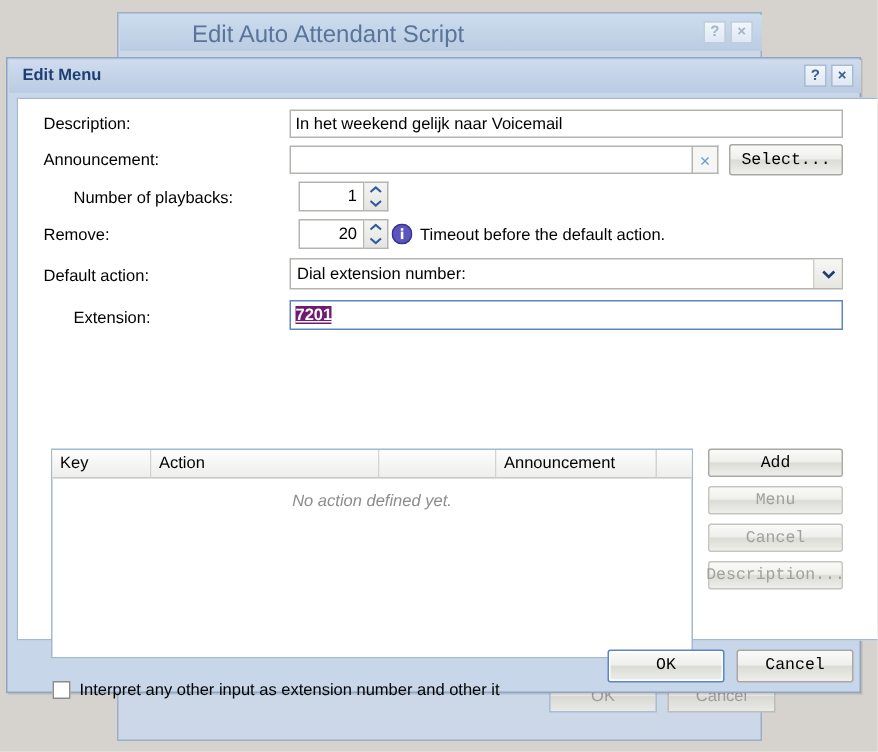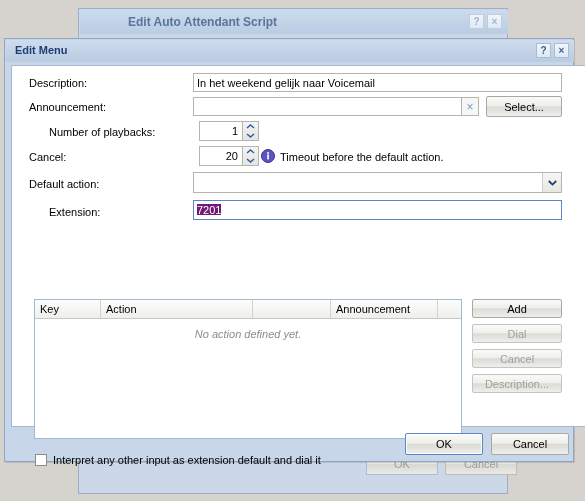--- a/index.html
+++ b/index.html
@@ -26,21 +26,21 @@
     box-sizing: border-box;
   }
   .bg-titlebar {
     position: absolute; left: 1px; top: 1px;
     width: 428px; height: 24px;
     background: linear-gradient(to bottom,#ccdcee 0%,#c3d4e8 50%,#bacce3 100%);
     box-sizing: border-box;
   }
   .bg-title-text {
     position: absolute; left: 11px; top: 5px;
-    font-size: 12px; font-weight: bold; color: #5a7599;
+    font-size: 16px; font-weight: normal; color: #5a7599;
     white-space: nowrap;
     padding-left: 37px;
   }
   .bg-winbtns { position: absolute; right: 6px; top: 4px; display: flex; gap: 3px; }
   .winbtn {
     width: 15px; height: 15px;
     border: 1px solid #a8bdd4;
     background: linear-gradient(to bottom,#f2f6fb,#dfe8f3);
     box-sizing: border-box;
     display: flex; align-items: center; justify-content: center;
@@ -127,20 +127,21 @@
     color: #000;
     padding: 0 3px;
     display: flex; align-items: center;
   }
   .textfield.focused { border: 1px solid #5b86c4; }
 
   .sel-text {
     background: #701a75;
     color: #ffffff;
     text-decoration: underline;
+    font-weight: bold;
   }
 
   .numfield {
     position: absolute;
     background: #ffffff;
     border: 1px solid #b4b4b0;
     box-sizing: border-box;
     font-size: 11px; color: #000;
     display: flex; align-items: center; justify-content: flex-end;
     padding-right: 4px;
@@ -171,21 +172,21 @@
     box-sizing: border-box;
   }
 
   .btn {
     position: absolute;
     border: 1px solid #a8a8a4;
     border-radius: 2px;
     background: linear-gradient(to bottom,#fafaf8 0%,#efefec 45%,#dcdcd7 52%,#eeeeea 100%);
     box-sizing: border-box;
     display: flex; align-items: center; justify-content: center;
-    font-family: Liberation Sans, sans-serif;
+    font-family: Liberation Mono, monospace;
     font-size: 11px; color: #000;
     white-space: nowrap;
     text-align: center;
   }
   .btn.disabled { color: #a0a09d; border-color: #c4c4c0; }
   .btn.focus-ring {
     border: 1px solid #5b86c4;
     box-shadow: inset 0 0 0 1px #ffffff;
   }
 
@@ -320,21 +321,21 @@
             <path d="M1 4 L4.5 1 L8 4" fill="none" stroke="#2f5c9e" stroke-width="1.4"></path>
           </svg>
         </div>
         <div class="spin-half">
           <svg width="9" height="5" viewBox="0 0 9 5" aria-hidden="true">
             <path d="M1 1 L4.5 4 L8 1" fill="none" stroke="#2f5c9e" stroke-width="1.4"></path>
           </svg>
         </div>
       </div>
 
-      <div class="label" style="left:17px; top:85px;">Cancel:</div>
+      <div class="label" style="left:17px; top:85px;">Remove:</div>
       <div class="numfield" style="left:187px; top:80px; width:44px; height:20px;">
         <span>20</span>
       </div>
       <div class="spinner" style="left:231px; top:80px; height:20px;">
         <div class="spin-half">
           <svg width="9" height="5" viewBox="0 0 9 5" aria-hidden="true">
             <path d="M1 4 L4.5 1 L8 4" fill="none" stroke="#2f5c9e" stroke-width="1.4"></path>
           </svg>
         </div>
         <div class="spin-half">
@@ -348,20 +349,21 @@
           <circle cx="7" cy="7" r="6.5" fill="#5b55c0"></circle>
           <circle cx="7" cy="7" r="6.5" fill="none" stroke="#3a3490" stroke-width="1"></circle>
           <rect x="6.2" y="5.4" width="1.7" height="5" fill="#ffffff"></rect>
           <rect x="6.2" y="3.1" width="1.7" height="1.7" fill="#ffffff"></rect>
         </svg>
       </div>
       <div class="label" style="left:268px; top:85px;">Timeout before the default action.</div>
 
       <div class="label" style="left:17px; top:112px;">Default action:</div>
       <div class="combo" style="left:181px; top:106px; width:369px; height:21px;">
+        <span>Dial extension number:</span>
         <div class="combo-arrow">
           <svg width="9" height="6" viewBox="0 0 9 6" aria-hidden="true">
             <path d="M0.8 1 L4.5 4.6 L8.2 1" fill="none" stroke="#1e3f73" stroke-width="1.8"></path>
           </svg>
         </div>
       </div>
 
       <div class="label" style="left:37px; top:140px;">Extension:</div>
       <div class="textfield focused" style="left:181px; top:134px; width:369px; height:20px;">
         <span class="sel-text">7201</span>
@@ -372,27 +374,27 @@
           <div class="th" style="width:66px;">Key</div>
           <div class="th" style="width:152px;">Action</div>
           <div class="th" style="width:78px;"></div>
           <div class="th" style="width:107px;">Announcement</div>
           <div class="th" style="width:23px;"></div>
         </div>
         <div class="empty-msg">No action defined yet.</div>
       </div>
 
       <div class="btn" style="left:460px; top:233px; width:90px; height:19px;">Add</div>
-      <div class="btn disabled" style="left:460px; top:258px; width:90px; height:19px;">Dial</div>
+      <div class="btn disabled" style="left:460px; top:258px; width:90px; height:19px;">Menu</div>
       <div class="btn disabled" style="left:460px; top:283px; width:90px; height:19px;">Cancel</div>
       <div class="btn disabled" style="left:460px; top:308px; width:90px; height:19px;">Description...</div>
 
       <div class="cb-row">
         <div class="cb-box"></div>
-        <div class="cb-label">Interpret any other input as extension default and dial it</div>
+        <div class="cb-label">Interpret any other input as extension number and other it</div>
       </div>
 
     </div>
 
     <div class="fg-footer">
       <div class="btn focus-ring" style="left:400px; top:0px; width:78px; height:22px;">OK</div>
       <div class="btn" style="left:486px; top:0px; width:78px; height:22px;">Cancel</div>
     </div>
 
   </div>

